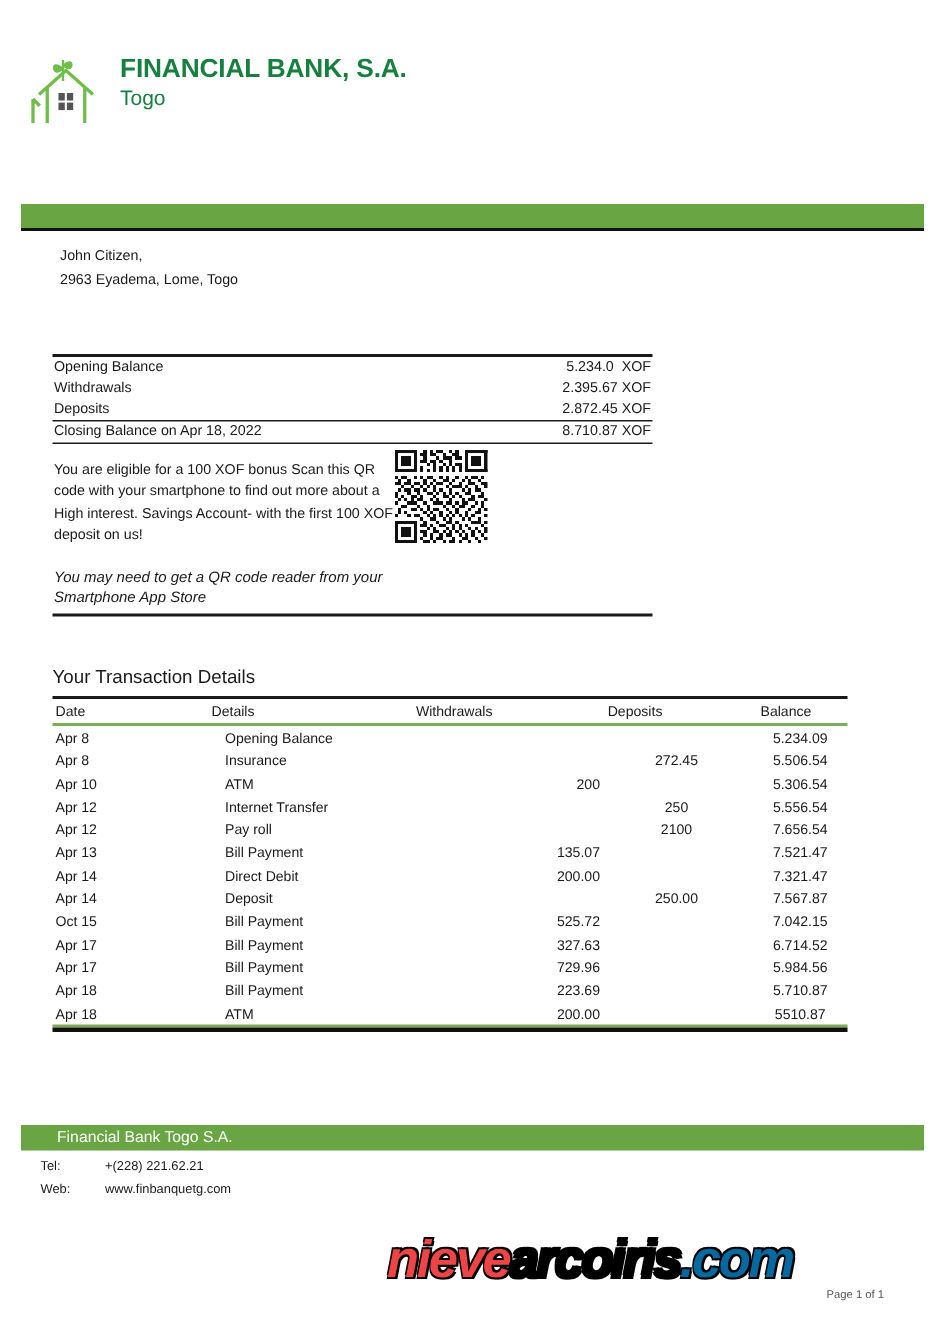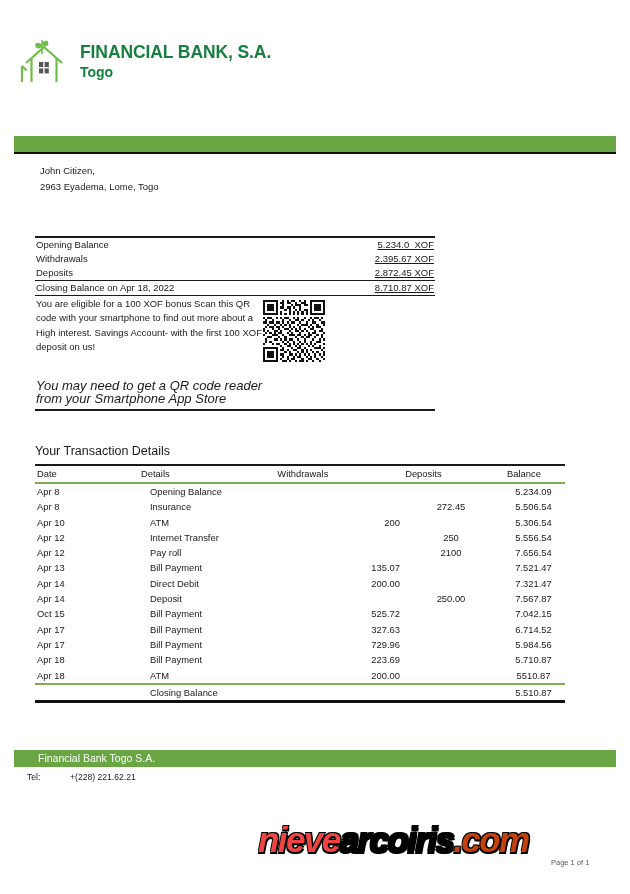--- a/index.html
+++ b/index.html
@@ -19,34 +19,33 @@
   
   .header {
     position: absolute;
     left: 0; top: 0;
     width: 630px; height: 132px;
   }
   .logo-wrap {
     position: absolute;
     left: 18px; top: 36px;
     display: flex;
-    align-items: center;
   }
   .logo-mark { width: 56px; height: 52px; display: block; }
   .logo-text { margin-left: 6px; line-height: 1.12; }
   .logo-line1 {
     font-size: 17.5px;
     font-weight: bold;
     color: #16803f;
     letter-spacing: -0.1px;
     white-space: nowrap;
   }
   .logo-line2 {
     font-size: 14px;
-    font-weight: bold;
+    font-weight: normal;
     color: #16803f;
     margin-top: 2px;
   }
 
   
   .band-top {
     position: absolute;
     left: 14px; top: 136px;
     width: 602px; height: 16px;
     background: #69a543;
@@ -83,42 +82,41 @@
     font-size: 9.5px;
     height: 14px;
     line-height: 14px;
     padding: 0 1px;
   }
   .sum-label { white-space: nowrap; }
   .sum-val {
     white-space: pre;
     text-align: center;
     font-variant-numeric: tabular-nums;
-    text-decoration: underline;
   }
 
   
   .promo {
     position: absolute;
     left: 35px; top: 297px;
     width: 400px;
     height: 112px;
   }
   .promo-text {
     position: absolute;
-    left: 1px; top: 0;
+    left: 1px; top: 10px;
     width: 230px;
     font-size: 9.5px;
     line-height: 14.4px;
   }
   .promo-note {
     position: absolute;
     left: 1px; top: 83px;
     width: 250px;
-    font-size: 13px;
+    font-size: 10px;
     font-style: italic;
     line-height: 12.5px;
   }
   .qr {
     position: absolute;
     left: 228px; top: 3px;
     width: 62px; height: 62px;
   }
   .promo-rule {
     position: absolute;
@@ -195,21 +193,21 @@
     font-weight: bold;
     font-style: italic;
     letter-spacing: -1.6px;
     line-height: 40px;
     white-space: nowrap;
     text-shadow: 1.5px 1.5px 0 #000, -0.8px -0.8px 0 #000,
                   1.5px -0.8px 0 #000, -0.8px 1.5px 0 #000;
   }
   .wm-a { color: #ef4444; }
   .wm-b { color: #000000; }
-  .wm-c { color: #c2410c; }
+  .wm-c { color: #0369a1; }
   .pagenum {
     position: absolute;
     left: 551px; top: 858px;
     font-size: 7.5px;
     color: #555555;
   }
 </style>
 </head>
 <body>
 
@@ -616,35 +614,32 @@
   </div>
   <div class="tx-row">
     <span class="c-date">Apr 18</span>
     <span class="c-det">ATM</span>
     <span class="c-wd">200.00</span>
     <span class="c-dep"></span>
     <span class="c-bal">5510.87</span>
   </div>
 
   <div class="rule-green-thin"></div>
-  <div class="tx-row">
-    <span class="c-date"></span>
-    <span class="c-det">Closing Balance</span>
-    <span class="c-wd"></span>
-    <span class="c-dep"></span>
-    <span class="c-bal">5.510.87</span>
-  </div>
   <div class="rule-black-bot"></div>
 </div>
 
 <div class="band-bot"></div>
 <div class="footer-name">Financial Bank Togo S.A.</div>
 <div class="footer-lines">
   <div class="f-line">
     <span class="f-key">Tel:</span>
     <span class="f-val">+(228) 221.62.21</span>
   </div>
+  <div class="f-line">
+    <span class="f-key">Web:</span>
+    <span class="f-val">www.finbanquetg.com</span>
+  </div>
 </div>
 
 <div class="watermark">
   <span class="wm-a">nieve</span><span class="wm-b">arcoiris</span><span class="wm-c">.com</span>
 </div>
 <div class="pagenum">Page 1 of 1</div>
 
 </body></html>

